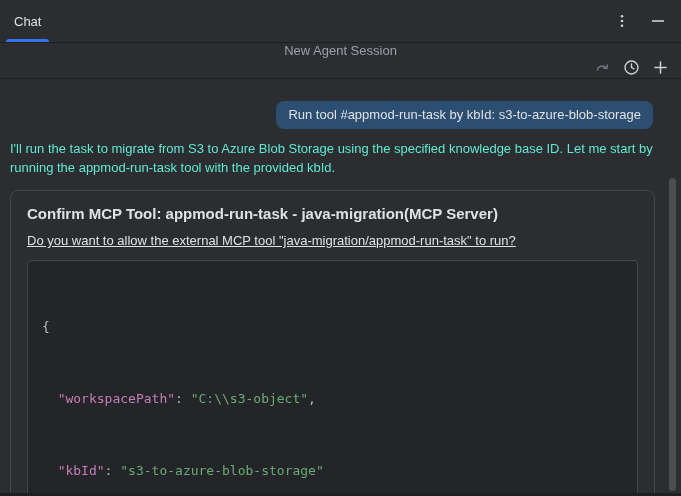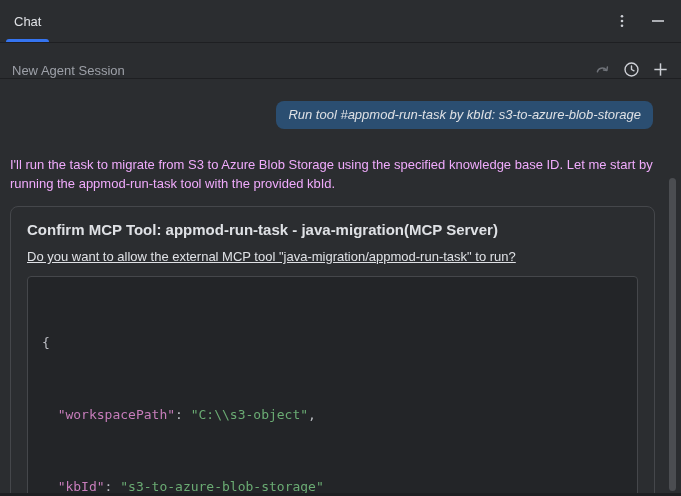--- a/index.html
+++ b/index.html
@@ -40,36 +40,37 @@
   .titlebar-actions {
     margin-left: auto; display: flex; align-items: center; gap: 18px;
   }
   .icon-btn { display:flex; align-items:center; justify-content:center;
     width:18px; height:18px; cursor:pointer; }
 
   
   .sessionbar {
     height: 36px;
     border-bottom: 1px solid #1e1f22;
-    display: flex; align-items: flex-end;
+    display: flex; align-items: center;
     padding: 0 12px;
+    flex-direction: column;
   }
   .session-title { color:#9da0a8; }
   .session-actions { margin-left:auto; display:flex; align-items:center; gap:11px; }
 
   
   .content { padding: 10px 12px 0 10px; }
 
-  .bubble-row { display:flex; justify-content:flex-end; padding-right:16px; margin-top:12px;font-style:italic; }
+  .bubble-row { display:flex; justify-content:flex-end; padding-right:16px; margin-top:12px; }
   .user-bubble {
     background:#2b4e71; border-radius:8px;
     padding:5px 12px; color:#dfe1e5; line-height:18px;
   }
 
-  .assistant-msg { margin-top:26px; line-height:19px; color:#f0abfc; padding-right:8px; }
+  .assistant-msg { margin-top:10px; line-height:19px; color:#5eead4; padding-right:8px; }
 
   .confirm-card {
     margin: 13px 14px 0 0;
     border: 1px solid #45474b; border-radius: 8px;
     padding: 14px 16px 12px 16px;
   }
   .confirm-title { font-weight: bold; font-size:15px; color:#dfe1e5; }
   .confirm-question { margin-top:11px; color:#dfe1e5;text-decoration:underline; }
 
   .code-block {

